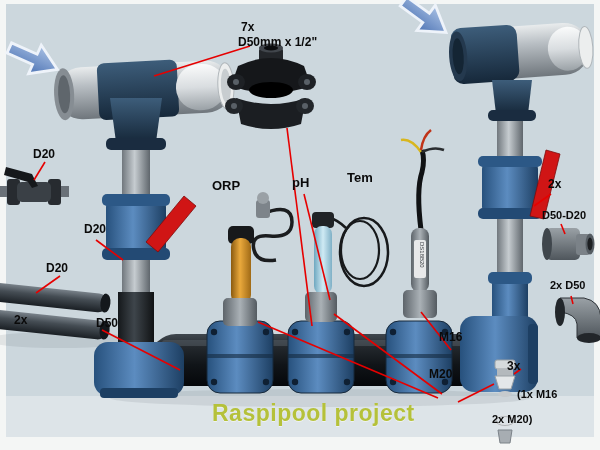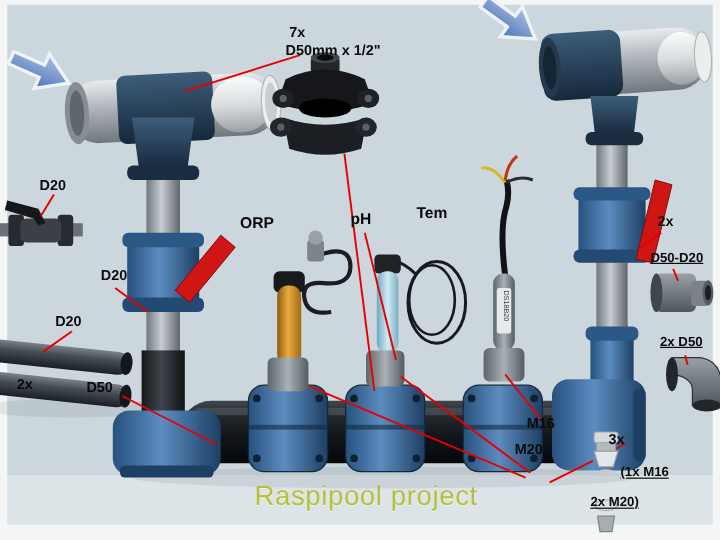--- a/index.html
+++ b/index.html
@@ -7,23 +7,23 @@
   .canvas {
     position:relative; width:600px; height:450px; overflow:hidden;
     background:var(--bg, #ccd7dd); margin:0 auto;
   }
   .canvas svg { position:absolute; left:0; top:0; }
   .lbl {
     position:absolute; font-weight:bold; font-size:12px; line-height:1.1;
     color:var(--label-text, #0a0a0a); white-space:nowrap; z-index:5;
   }
   .lbl.sensor { font-size:13px; }
-  .lbl.sm { font-size:11px;text-decoration:underline; }
+  .lbl.sm { font-size:11px; }
   .title {
-    position:absolute; font-weight:normal; font-size:23px; letter-spacing:0.5px;
+    position:absolute; font-weight:bold; font-size:23px; letter-spacing:0.5px;
     color:var(--title-green, #b5c13a); white-space:nowrap; z-index:5;
     text-shadow:0 1px 0 rgba(255,255,255,0.5);
   }
   .redline { stroke:var(--callout-red, #e60000); stroke-width:1.6; fill:none; }
   .lever { fill:var(--lever-red, #d01515); stroke:#7d0b0b; stroke-width:0.8; }
 </style>
 </head>
 <body>
 
 <div class="canvas">
@@ -295,31 +295,31 @@
     <line class="redline" x1="451" y1="350" x2="421" y2="312"></line>
     <line class="redline" x1="442" y1="394" x2="334" y2="314"></line>
     <line class="redline" x1="438" y1="398" x2="258" y2="322"></line>
     <line class="redline" x1="521" y1="369" x2="514" y2="374"></line>
     <line class="redline" x1="458" y1="402" x2="494" y2="384"></line>
   </g>
 </svg>
 
 <div class="lbl" style="left:241px;top:21px">7x</div>
 <div class="lbl" style="left:238px;top:36px">D50mm x 1/2"</div>
-<div class="lbl sensor" style="left:200px;top:179px">ORP</div>
+<div class="lbl sensor" style="left:212px;top:179px">ORP</div>
 <div class="lbl sensor" style="left:292px;top:176px">pH</div>
 <div class="lbl sensor" style="left:347px;top:171px">Tem</div>
 <div class="lbl" style="left:33px;top:148px">D20</div>
 <div class="lbl" style="left:84px;top:223px">D20</div>
 <div class="lbl" style="left:46px;top:262px">D20</div>
 <div class="lbl" style="left:14px;top:314px">2x</div>
-<div class="lbl" style="left:72px;top:317px">D50</div>
+<div class="lbl" style="left:96px;top:317px">D50</div>
 <div class="lbl" style="left:548px;top:178px">2x</div>
 <div class="lbl sm" style="left:542px;top:209px">D50-D20</div>
 <div class="lbl sm" style="left:550px;top:279px">2x D50</div>
-<div class="lbl" style="left:439px;top:347px">M16</div>
+<div class="lbl" style="left:439px;top:331px">M16</div>
 <div class="lbl" style="left:507px;top:360px">3x</div>
 <div class="lbl" style="left:429px;top:368px">M20</div>
 <div class="lbl sm" style="left:517px;top:388px">(1x M16</div>
 <div class="lbl sm" style="left:492px;top:413px">2x M20)</div>
 <div class="title" style="left:212px;top:400px">Raspipool project</div>
 
 </div>
 
 </body></html>

